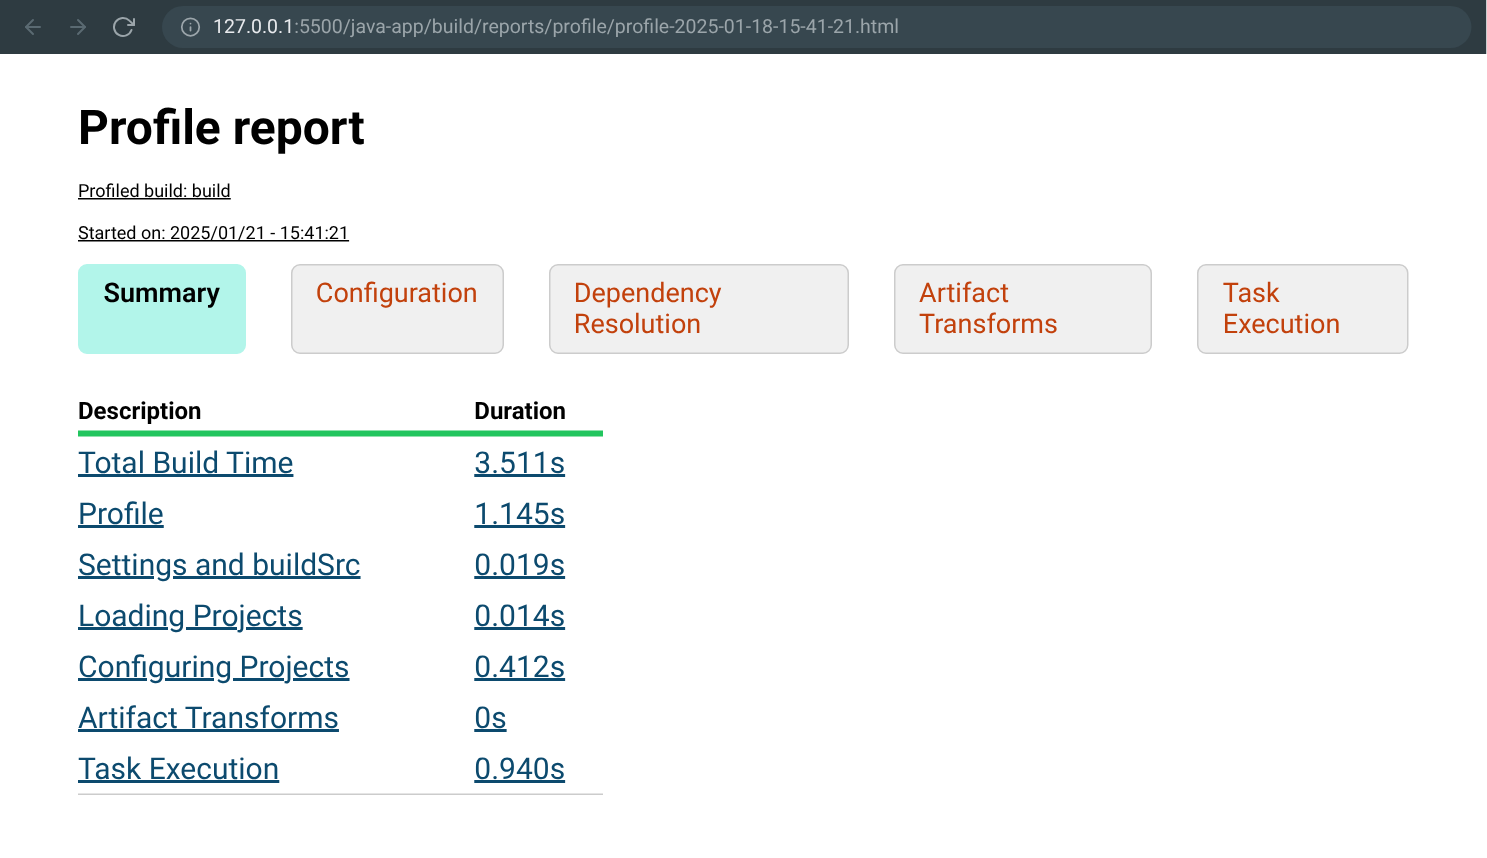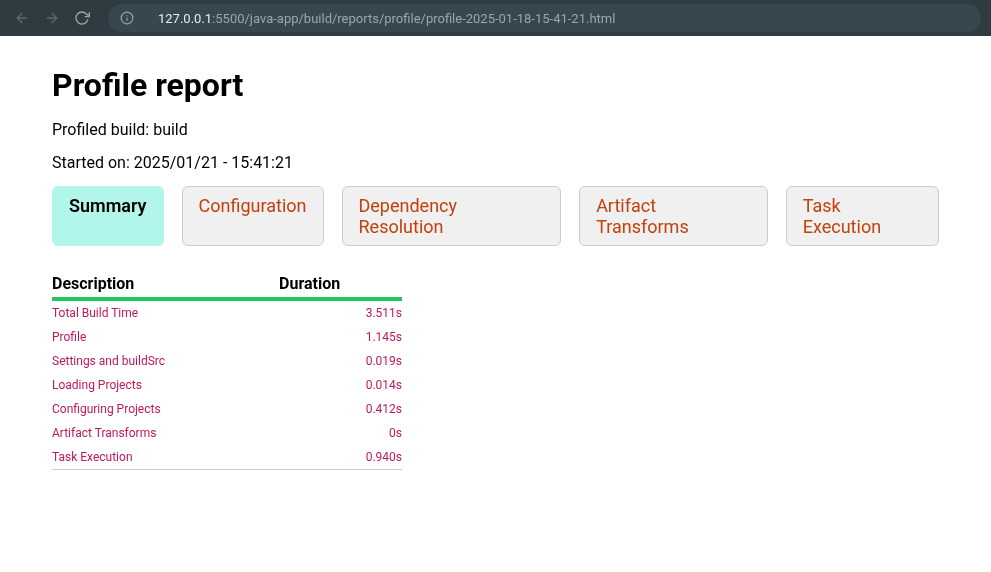--- a/index.html
+++ b/index.html
@@ -36,21 +36,21 @@
     }
     .url-bar {
       flex: 1;
       background: #37474f;
       height: 28px;
       border-radius: 14px;
       display: flex;
       align-items: center;
       padding: 0 12px;
       margin-left: 8px;
-      gap: 24px;
+      gap: 8px;
     }
     .url-icon {
       width: 14px;
       height: 14px;
       display: flex;
       align-items: center;
       justify-content: center;
     }
     .url-text {
       font-size: 13px;
@@ -63,27 +63,28 @@
     .content {
       padding: 30px 52px;
     }
     h1 {
       font-size: 32px;
       font-weight: 700;
       color: #000;
       margin-bottom: 16px;
     }
     .subtitle {
-      font-size: 16px;
+      font-size: 12px;
       color: #000;
       margin-bottom: 14px;
+      text-decoration: underline;
     }
     .tabs {
       display: flex;
-      gap: 18px;
+      gap: 30px;
       margin-top: 11px;
       margin-bottom: 24px;
     }
     .tab {
       padding: 8px 16px;
       border-radius: 6px;
       font-size: 18px;
       cursor: pointer;
       border: 1px solid #ccc;
       background: #f0f0f0;
@@ -104,26 +105,26 @@
       font-size: 16px;
       font-weight: 700;
       color: #000;
       padding: 4px 0;
       border-bottom: 4px solid #22c55e;
     }
     thead th:last-child {
       text-align: left;
     }
     tbody td {
-      font-size: 12px;
-      color: #be185d;
+      font-size: 20px;
+      color: #0c4a6e;
       padding: 5px 0;
+      text-decoration: underline;
     }
     tbody td:last-child {
-      text-align: right;
     }
     tbody tr:last-child td {
       border-bottom: 1px solid #ccc;
     }
   </style>
 </head>
 <body>
 
 <div class="browser-bar">
   <div class="nav-btn disabled">

